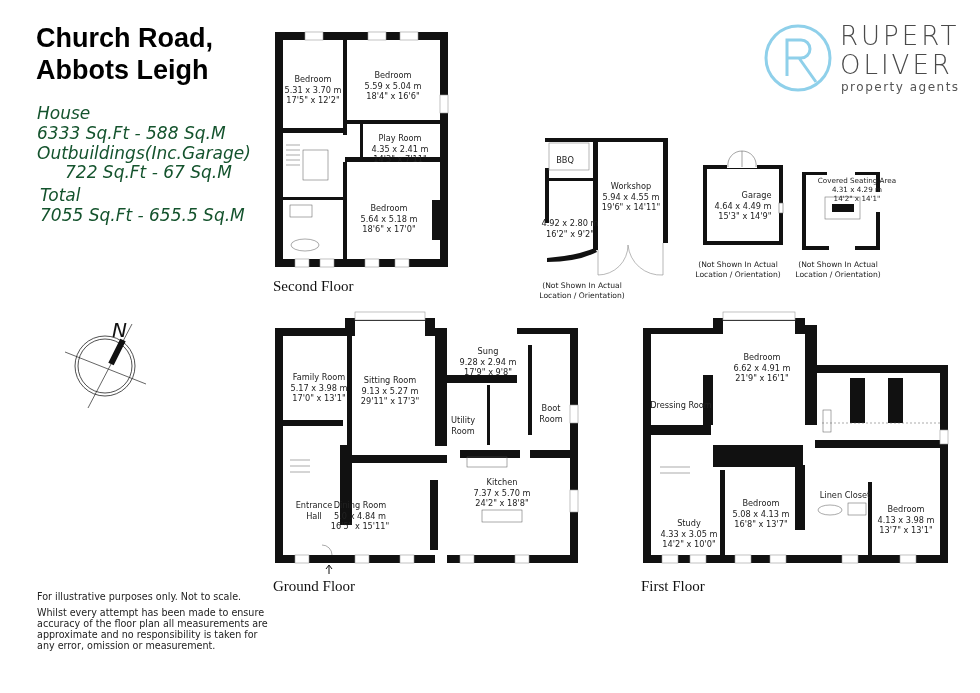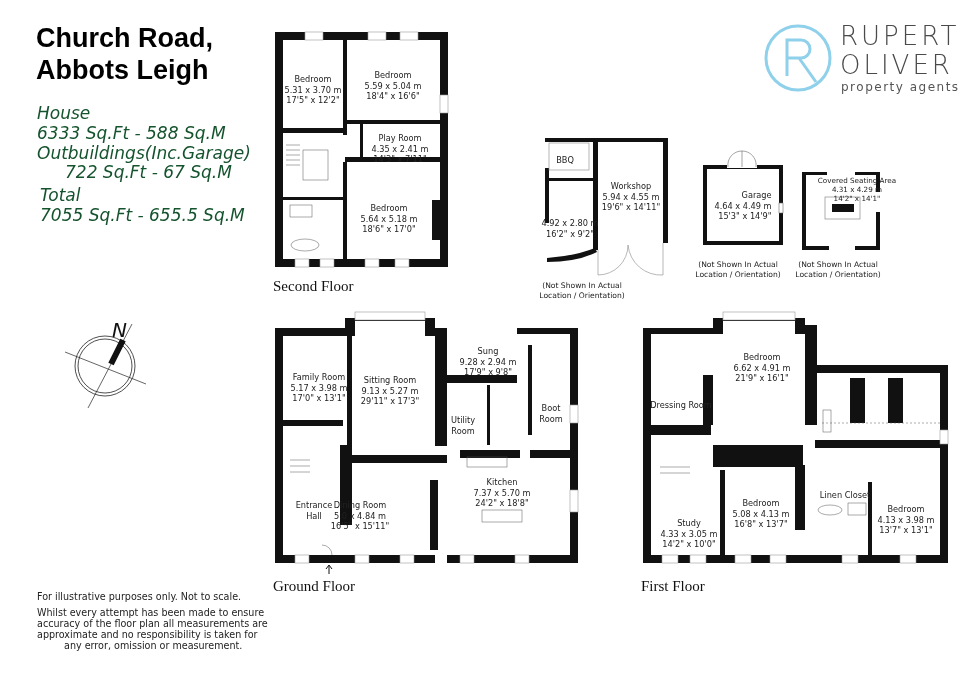--- a/index.html
+++ b/index.html
@@ -35,21 +35,21 @@
   <line x1="5" y1="34" x2="86" y2="66" stroke="#222" stroke-width="0.7"></line>
   <line x1="72" y1="6" x2="28" y2="90" stroke="#222" stroke-width="0.7"></line>
   <line x1="63" y1="22" x2="51" y2="46" stroke="#111" stroke-width="6"></line>
 </svg>
 <div class="abs" style="left:112px; top:318px; font-size:20px; font-style:italic; font-family:'DejaVu Sans',sans-serif;">N</div>
 
 <div class="abs disclaimer" style="top:591px;">For illustrative purposes only. Not to scale.</div>
 <div class="abs disclaimer" style="top:607px;">Whilst every attempt has been made to ensure</div>
 <div class="abs disclaimer" style="top:618px;">accuracy of the floor plan all measurements are</div>
 <div class="abs disclaimer" style="top:629px;">approximate and no responsibility is taken for</div>
-<div class="abs disclaimer" style="top:640px;margin-left:27px;">any error, omission or measurement.</div>
+<div class="abs disclaimer" style="top:640px;">any error, omission or measurement.</div>
 
 <div class="abs" style="left:760px; top:20px; width:220px; height:80px;text-align:center;">
   <svg class="abs" style="left:0; top:0;" width="80" height="80" viewBox="0 0 80 80">
     <circle cx="38" cy="38" r="32" fill="none" stroke="#8fd0ea" stroke-width="3"></circle>
     <path d="M27 56 V20 H41 A9 9 0 0 1 41 38 H27 M39 38 L56 62" fill="none" stroke="#8fd0ea" stroke-width="3"></path>
   </svg>
   <div class="abs logo-text" style="left:80px; top:2px; font-size:26px; line-height:28px;">RUPERT</div>
   <div class="abs logo-text" style="left:80px; top:31px; font-size:26px; line-height:28px;">OLIVER</div>
   <div class="abs" style="left:81px; top:60px; font-size:12px; letter-spacing:1.5px; color:#555;">property agents</div>
 </div>

